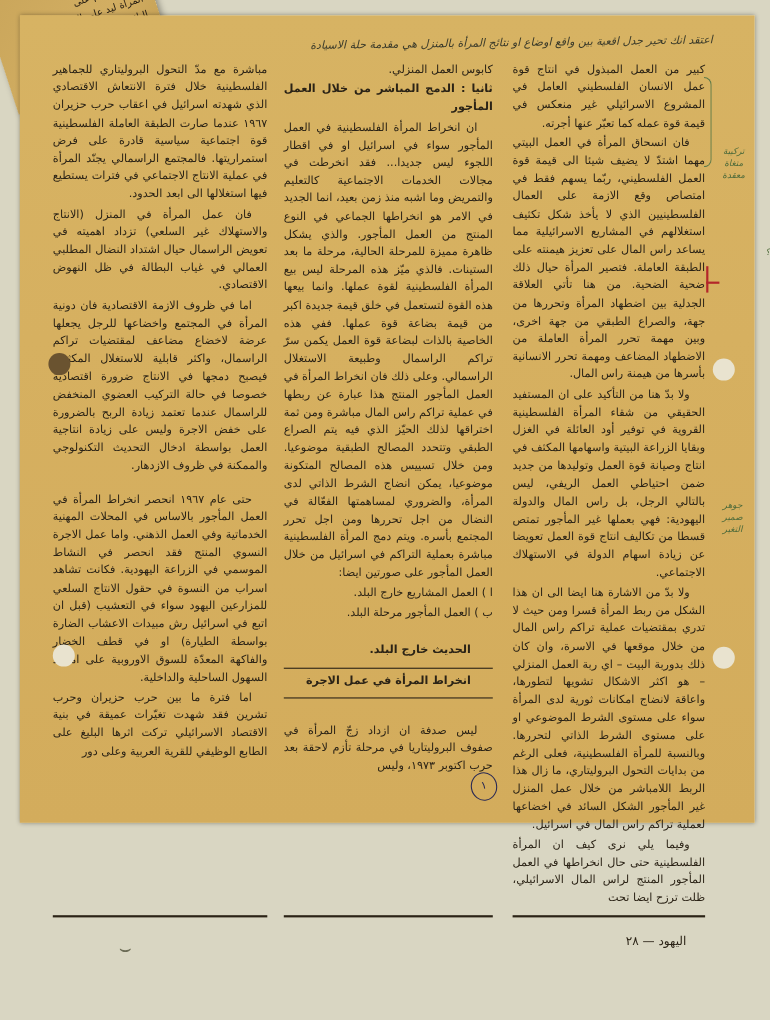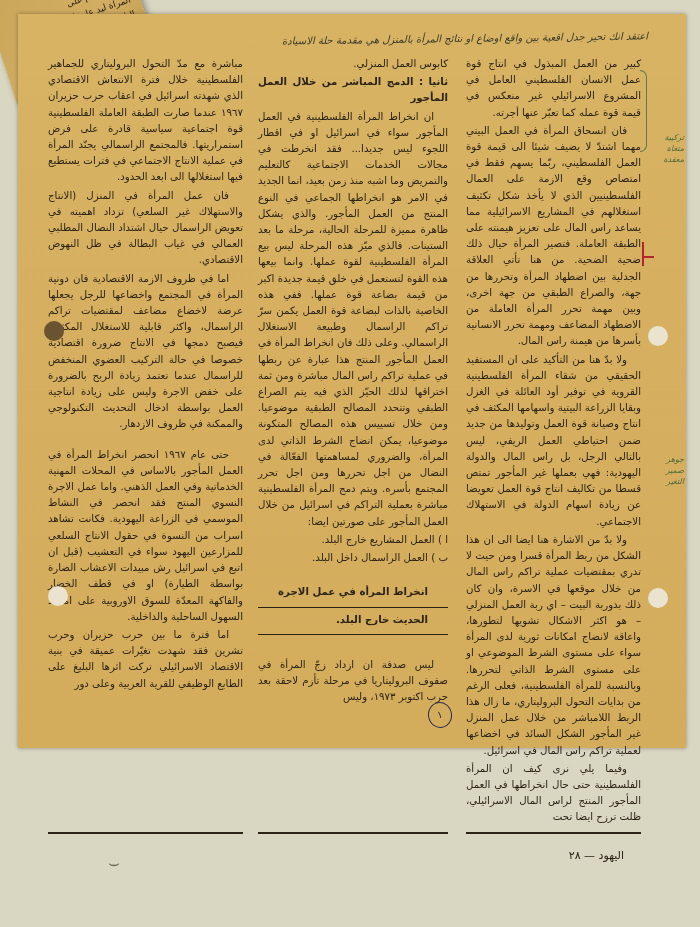--- a/index.html
+++ b/index.html
@@ -45,21 +45,21 @@
   }
   .rule { position:absolute; height:1.5px; background:#2b2316; }
   .footer {
     position:absolute; right:62px; top:835px; direction:rtl; font-size:11px; color:#2b2316;
   }
   .hole { position:absolute; width:20px; height:20px; border-radius:50%; }
   .hole.light { background:#e9e3cf; }
   .hole.dark { background:#6a5330; }
   .margin-note {
     position:absolute; font-family:"DejaVu Serif", serif; font-style:italic;
-    font-size:8px; color:#4d6a3a; direction:rtl; line-height:11px; 
+    font-size:8px; color:#4d6a3a; direction:rtl; line-height:11px; text-align:center;
   }
   .circled-num {
     position:absolute; width:22px; height:24px; border:1.3px solid #2a2a55;
     border-radius:50%; font-size:10px; text-align:center; line-height:24px; color:#2a2a55;
     transform:rotate(-10deg);
   }
   .red-mark { position:absolute; background:#b3262a; }
   .green-bracket {
     position:absolute; border:1.2px solid #5d7a49; border-left:none; border-radius:0 10px 10px 0;
   }
@@ -94,25 +94,25 @@
   <div class="col col-mid">
     <p class="noindent">كابوس العمل المنزلي.</p>
     <p class="heading">ثانيا : الدمج المباشر من خلال العمل المأجور</p>
     <p>ان انخراط المرأة الفلسطينية في العمل المأجور سواء في اسرائيل او في اقطار اللجوء ليس جديدا... فقد انخرطت في مجالات الخدمات الاجتماعية كالتعليم والتمريض وما اشبه منذ زمن بعيد، انما الجديد في الامر هو انخراطها الجماعي في النوع المنتج من العمل المأجور. والذي يشكل ظاهرة مميزة للمرحلة الحالية، مرحلة ما بعد الستينات. فالذي ميّز هذه المرحلة ليس بيع المرأة الفلسطينية لقوة عملها. وانما بيعها هذه القوة لتستعمل في خلق قيمة جديدة اكبر من قيمة بضاعة قوة عملها. ففي هذه الخاصية بالذات لبضاعة قوة العمل يكمن سرّ تراكم الراسمال وطبيعة الاستغلال الراسمالي. وعلى ذلك فان انخراط المرأة في العمل المأجور المنتج هذا عبارة عن ربطها في عملية تراكم راس المال مباشرة ومن ثمة اختراقها لذلك الحيّز الذي فيه يتم الصراع الطبقي وتتحدد المصالح الطبقية موضوعيا. ومن خلال تسييس هذه المصالح المتكونة موضوعيا، يمكن انضاج الشرط الذاتي لدى المرأة، والضروري لمساهمتها الفعّالة في النضال من اجل تحررها ومن اجل تحرر المجتمع بأسره. ويتم دمج المرأة الفلسطينية مباشرة بعملية التراكم في اسرائيل من خلال العمل المأجور على صورتين ايضا:</p>
     <p class="noindent">
       <span>ا )</span>
       <span>العمل المشاريع خارج البلد.</span>
     </p>
     <p class="noindent">
       <span>ب )</span>
-      <span>العمل الراسمال داخل البلد.</span>
+      <span>العمل المأجور مرحلة البلد.</span>
     </p>
     <div class="boxed-title">
+      <div class="bt-line">الحديث خارج البلد.</div>
       <div class="bt-line">انخراط المرأة في عمل الاجرة</div>
-      <div class="bt-line">الحديث خارج البلد.</div>
     </div>
     <p style="margin-top:22px">ليس صدفة ان ازداد زجّ المرأة في صفوف البروليتاريا في مرحلة تأزم لاحقة بعد حرب اكتوبر ١٩٧٣، وليس</p>
   </div>
 
   <div class="col col-left">
     <p class="noindent">مباشرة مع مدّ التحول البروليتاري للجماهير الفلسطينية خلال فترة الانتعاش الاقتصادي الذي شهدته اسرائيل في اعقاب حرب حزيران ١٩٦٧ عندما صارت الطبقة العاملة الفلسطينية قوة اجتماعية سياسية قادرة على فرض استمراريتها. فالمجتمع الراسمالي يجنّد المرأة في عملية الانتاج الاجتماعي في فترات يستطيع فيها استغلالها الى ابعد الحدود.</p>
     <p>فان عمل المرأة في المنزل (الانتاج والاستهلاك غير السلعي) تزداد اهميته في تعويض الراسمال حيال اشتداد النضال المطلبي العمالي في غياب البطالة في ظل النهوض الاقتصادي.</p>
     <p>اما في ظروف الازمة الاقتصادية فان دونية المرأة في المجتمع واخضاعها للرجل يجعلها عرضة لاخضاع مضاعف لمقتضيات تراكم الراسمال، واكثر قابلية للاستغلال المكثف. فيصبح دمجها في الانتاج ضرورة اقتصادية خصوصا في حالة التركيب العضوي المنخفض للراسمال عندما تعتمد زيادة الربح بالضرورة على خفض الاجرة وليس على زيادة انتاجية العمل بواسطة ادخال التحديث التكنولوجي والممكنة في ظروف الازدهار.</p>
     <p style="margin-top:14px">حتى عام ١٩٦٧ انحصر انخراط المرأة في العمل المأجور بالاساس في المحلات المهنية الخدماتية وفي العمل الذهني. واما عمل الاجرة النسوي المنتج فقد انحصر في النشاط الموسمي في الزراعة اليهودية. فكانت تشاهد اسراب من النسوة في حقول الانتاج السلعي للمزارعين اليهود سواء في التعشيب (قبل ان اتبع في اسرائيل رش مبيدات الاعشاب الضارة بواسطة الطيارة) او في قطف الخضار والفاكهة المعدّة للسوق الاوروبية على امتداد السهول الساحلية والداخلية.</p>
     <p>اما فترة ما بين حرب حزيران وحرب تشرين فقد شهدت تغيّرات عميقة في بنية الاقتصاد الاسرائيلي تركت اثرها البليغ على الطابع الوظيفي للقرية العربية وعلى دور</p>

